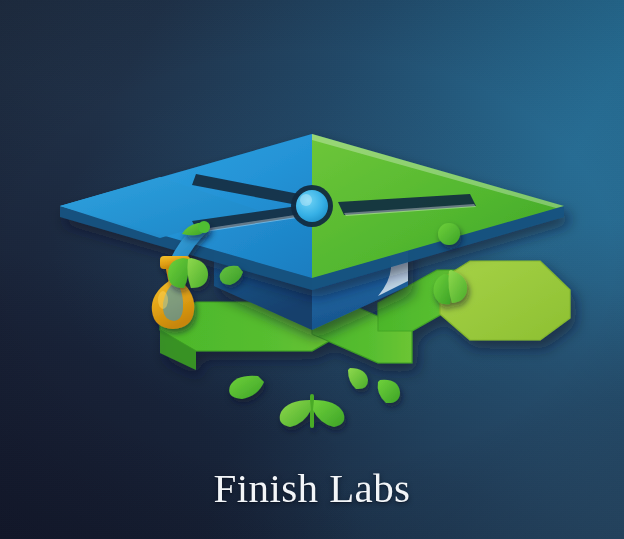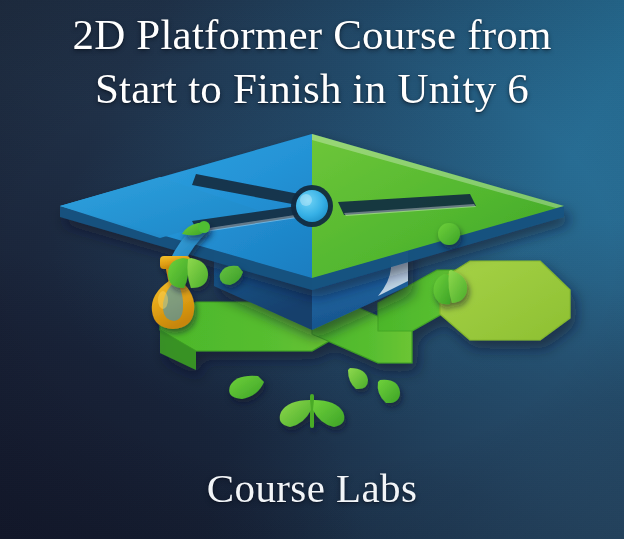--- a/index.html
+++ b/index.html
@@ -153,24 +153,20 @@
 <div id="thumbnail">
 
   <div class="bg-base"></div>
   <div class="bg-dark-wash"></div>
   <div class="bg-corner-br"></div>
   <div class="bg-corner-bl"></div>
   <div class="bg-center-glow"></div>
   <div class="bg-vignette"></div>
   <div class="bg-noise"></div>
 
-  <div class="title-block">
-    <span class="title-line">2D Platformer Course from</span>
-    <span class="title-line">Start to Finish in Unity 6</span>
-  </div>
 
   <div class="logo-art">
     <svg width="624" height="330" viewBox="0 0 624 330" xmlns="http://www.w3.org/2000/svg">
       <defs>
         <linearGradient id="gCapBlue" x1="0" y1="0" x2="1" y2="1">
           <stop offset="0%" stop-color="#34a9e4"></stop>
           <stop offset="55%" stop-color="#2493d6"></stop>
           <stop offset="100%" stop-color="#1a7dc0"></stop>
         </linearGradient>
         <linearGradient id="gCapBlueL" x1="0" y1="0" x2="1" y2="1">
@@ -309,15 +305,15 @@
       <g filter="url(#tinyShadow)">
         <path d="M 258 258 Q 236 256 230 268 Q 226 280 242 281 Q 258 278 264 264 Z" fill="url(#gLeaf)"></path>
         <path d="M 350 250 Q 366 250 368 262 Q 368 272 356 271 Q 348 264 348 252 Z" fill="url(#gLeafSoft)"></path>
         <path d="M 380 262 Q 398 260 400 274 Q 400 286 386 285 Q 376 276 378 264 Z" fill="url(#gLeaf)"></path>
         <path d="M 238 148 Q 224 146 220 156 Q 218 166 230 167 Q 240 164 243 154 Z" fill="url(#gLeaf)" opacity="0.9"></path>
       </g>
 
     </svg>
   </div>
 
-  <div class="brand">Course Labs</div>
+  <div class="brand">Finish Labs</div>
 
 </div>
 
 </body></html>

